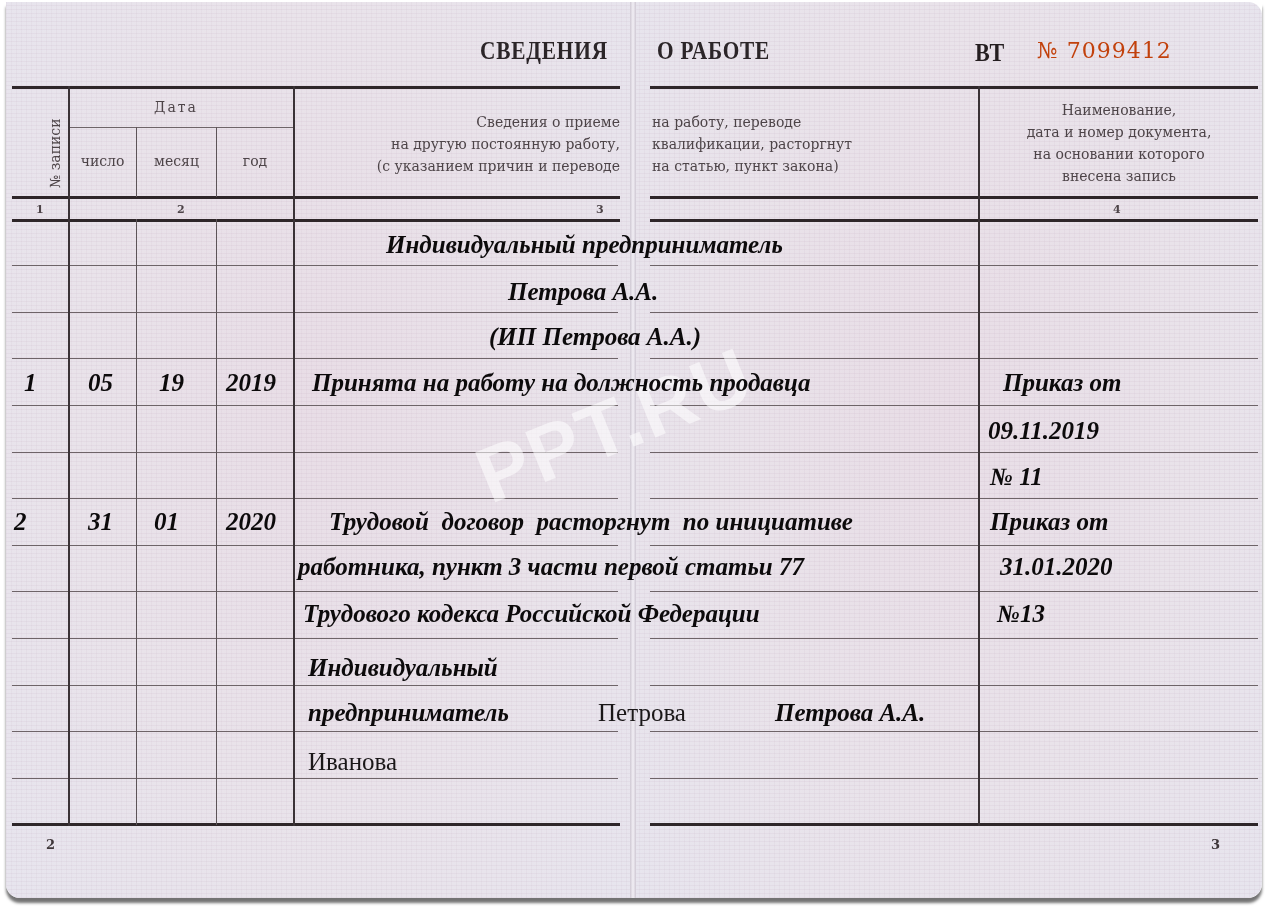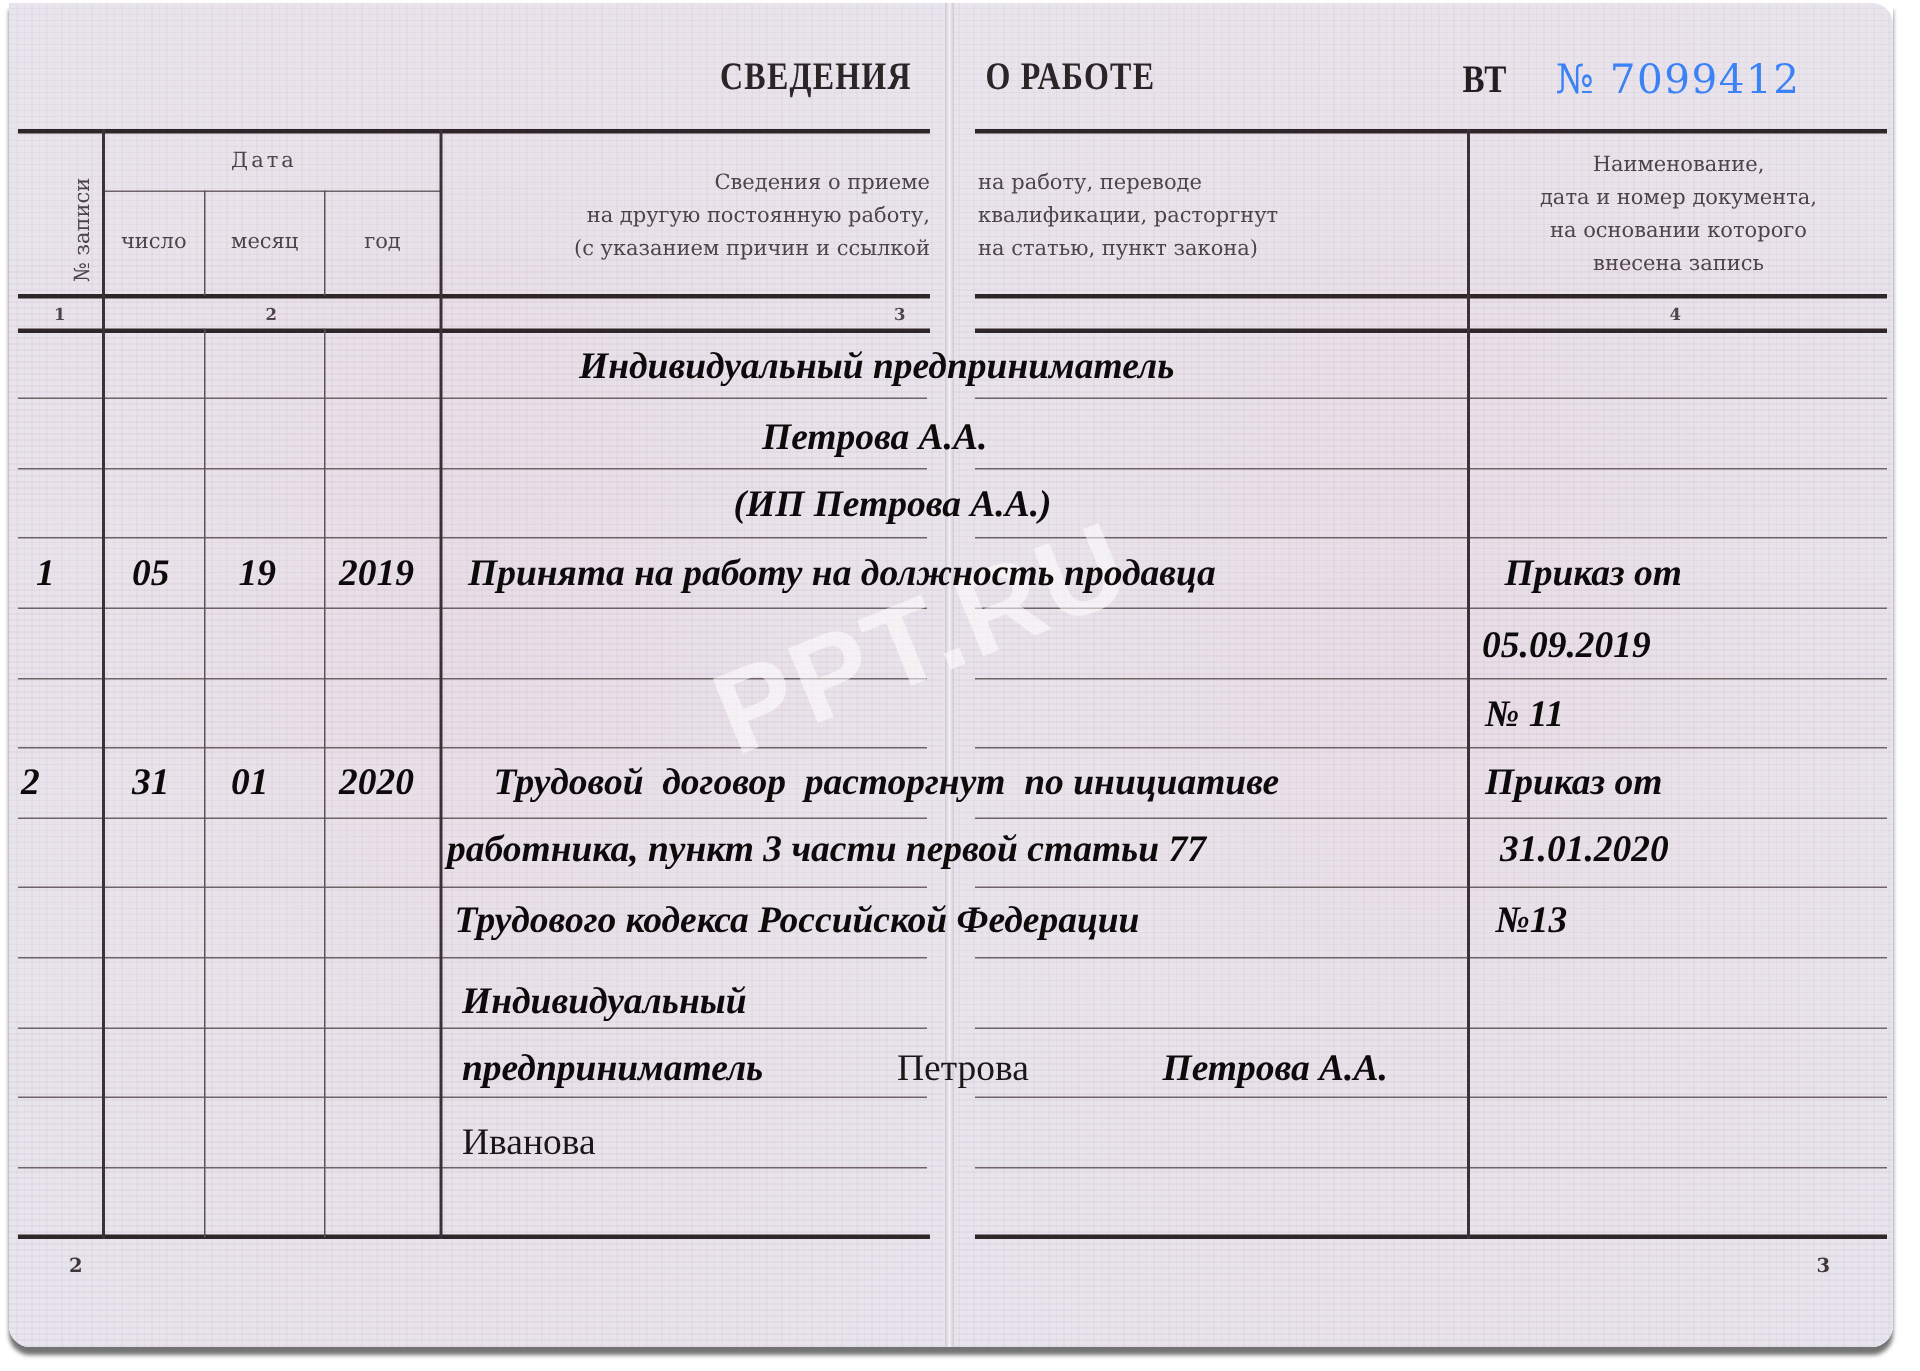--- a/index.html
+++ b/index.html
@@ -26,21 +26,21 @@
   .gutter { position: absolute; left: 624px; top: 0; width: 6px; height: 896px; background: linear-gradient(90deg,#cfc8d3,#f2eff5,#cfc8d3); }
 
   .hline { position: absolute; height: 1px; background: #6e6468; }
   .hline.thick { height: 3px; background: #2e2629; }
   .vline { position: absolute; width: 2px; background: #3a3236; }
   .vline.thin { width: 1px; background: #5d5458; }
 
   .abs { position: absolute; white-space: nowrap; }
   .title { font-family: "Liberation Serif", serif; font-weight: bold; font-size: 26px; color: #2b2528; letter-spacing: 1px; transform: scaleX(0.82); transform-origin: left top; }
   .series { font-family: "Liberation Serif", serif; font-weight: bold; font-size: 26px; color: #241e20; }
-  .serial { font-family: "DejaVu Serif", serif; font-size: 27px; color: #3b82f6; letter-spacing: 1px; }
+  .serial { font-family: "DejaVu Serif", serif; font-size: 22px; color: #c2410c; letter-spacing: 1px; }
   .hdr { font-family: "DejaVu Serif", serif; font-size: 14px; color: #4d4448; line-height: 22px; }
   .hdr.r { text-align: right; }
   .hdr.c { text-align: center; }
   .colnum { font-family: "DejaVu Serif", serif; font-size: 11px; color: #4d4448; font-weight: bold; }
   .rot { transform: rotate(-90deg); transform-origin: center; }
   .entry { font-family: "Liberation Serif", serif; font-style: italic; font-weight: bold; font-size: 25px; color: #0c0a0b; }
   .sign { font-family: "Liberation Serif", serif; font-size: 25px; color: #1a1718; }
   .pagenum { font-family: "DejaVu Serif", serif; font-size: 13px; font-weight: bold; color: #3e3639; }
   .watermark { font-family: "Liberation Sans", sans-serif; font-weight: bold; font-size: 78px; color: rgba(255,255,255,0.55); transform: rotate(-22deg); letter-spacing: 2px; }
 </style>
@@ -106,21 +106,21 @@
 
 <div class="abs colnum rot" style="left:10px;top:135px;width:90px;font-size:14px;font-weight:normal;">№ записи</div>
 <div class="abs hdr c" style="left:69px;top:96px;width:214px;letter-spacing:2px;">Дата</div>
 <div class="abs hdr c" style="left:69px;top:150px;width:67px;">число</div>
 <div class="abs hdr c" style="left:137px;top:150px;width:79px;">месяц</div>
 <div class="abs hdr c" style="left:217px;top:150px;width:76px;">год</div>
 
 <div class="abs hdr r" style="left:300px;top:111px;width:320px;">
   <div>Сведения о приеме</div>
   <div>на другую постоянную работу,</div>
-  <div>(с указанием причин и ссылкой</div>
+  <div>(с указанием причин и переводе</div>
 </div>
 <div class="abs hdr" style="left:652px;top:111px;width:320px;">
   <div>на работу, переводе</div>
   <div>квалификации, расторгнут</div>
   <div>на статью, пункт закона)</div>
 </div>
 <div class="abs hdr c" style="left:980px;top:99px;width:278px;">
   <div>Наименование,</div>
   <div>дата и номер документа,</div>
   <div>на основании которого</div>
@@ -138,21 +138,21 @@
 <div class="abs entry" style="left:508px;top:278px;">Петрова А.А.</div>
 <div class="abs entry" style="left:489px;top:323px;">(ИП Петрова А.А.)</div>
 
 <div>
   <div class="abs entry" style="left:24px;top:369px;">1</div>
   <div class="abs entry" style="left:88px;top:369px;">05</div>
   <div class="abs entry" style="left:159px;top:369px;">19</div>
   <div class="abs entry" style="left:226px;top:369px;">2019</div>
   <div class="abs entry" style="left:312px;top:369px;">Принята на работу на должность продавца</div>
   <div class="abs entry" style="left:1003px;top:369px;">Приказ от</div>
-  <div class="abs entry" style="left:988px;top:417px;">05.09.2019</div>
+  <div class="abs entry" style="left:988px;top:417px;">09.11.2019</div>
   <div class="abs entry" style="left:990px;top:463px;">№ 11</div>
 </div>
 
 <div>
   <div class="abs entry" style="left:14px;top:508px;">2</div>
   <div class="abs entry" style="left:88px;top:508px;">31</div>
   <div class="abs entry" style="left:154px;top:508px;">01</div>
   <div class="abs entry" style="left:226px;top:508px;">2020</div>
   <div class="abs entry" style="left:305px;top:508px;white-space:pre;margin-left:24px;">Трудовой  договор  расторгнут  по инициативе</div>
   <div class="abs entry" style="left:298px;top:553px;">работника, пункт 3 части первой статьи 77</div>

